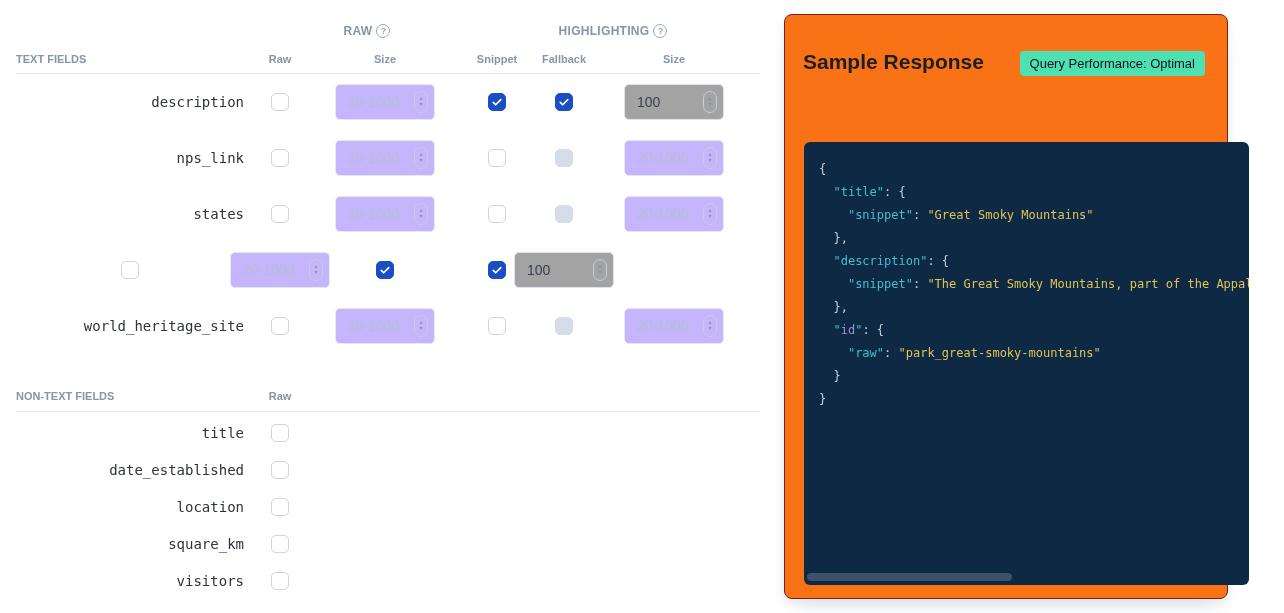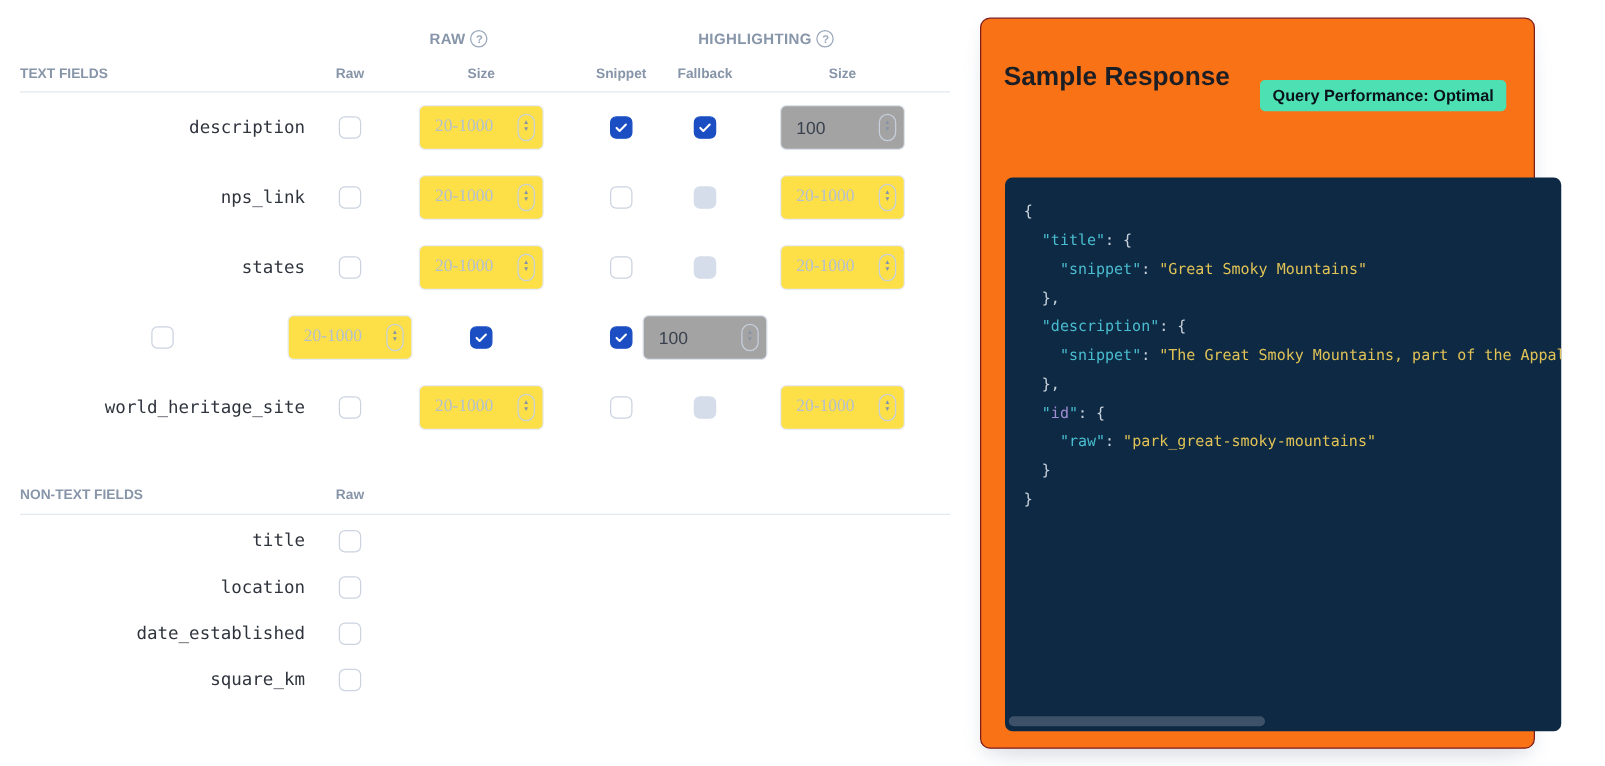--- a/index.html
+++ b/index.html
@@ -32,37 +32,37 @@
     border:1px solid #ccd4e0; justify-self:center; display:flex; align-items:center; justify-content:center; }
   .checkbox.checked { background:#1a4ec2; border-color:#1a4ec2; }
   .checkbox.disabled { background:#d5ddea; border-color:#d5ddea; }
   .checkbox svg { width:12px; height:12px; }
 
   .num-wrap { position:relative; width:100px; height:36px; justify-self:center; }
   .num-input { width:100%; height:100%; border:1px solid #dde3ec; border-radius:5px;
     background:#a3a3a3; font-size:14px; color:#3a414e; padding:0 26px 0 12px;
     font-family:"Liberation Sans", sans-serif; outline:none; }
   .num-input::placeholder { color:#b4bfd0; }
-  .num-input:disabled { background:#fde047; border-color:#e6eaf2;font-family:Liberation Serif, serif; }
+  .num-input:disabled { background:#c4b5fd; border-color:#e6eaf2; }
   .stepper { position:absolute; right:7px; top:50%; transform:translateY(-50%);
     width:14px; height:22px; border:1px solid #c6cfdc; border-radius:7px;
     display:flex; flex-direction:column; align-items:center; justify-content:center;
     line-height:5px; font-size:6px; color:#8violet594a6; color:#8593a6; }
   .stepper span { height:6px; }
   .nt-header-row { height:18px; margin-top:33px; }
   .nt-divider { margin-top:6px; margin-bottom:2px; }
 
   
   .card { position:absolute; left:784px; top:14px; width:444px; height:585px;
     background:#f97316; border:1px solid #7f1d1d; border-radius:8px;
     box-shadow:0 4px 10px rgba(135,150,170,.12), 0 14px 22px -10px rgba(135,150,170,.28); }
   .card-title { position:absolute; left:18px; top:35px; font-size:21px; font-weight:bold; color:#1b1e24; }
-  .perf-badge { position:absolute; right:22px; top:49px; height:25px; padding:0 10px;
+  .perf-badge { position:absolute; right:22px; top:36px; height:25px; padding:0 10px;
     display:flex; align-items:center; border-radius:4px; background:#4ce0b2;
-    font-size:13px; font-weight:700; color:#0a131c; white-space:nowrap; }
+    font-size:13px; font-weight:400; color:#0a131c; white-space:nowrap; }
   .search-box { position:absolute; left:18px; top:86px; width:399px; height:36px;
     border:1px solid #d6dde8; border-radius:6px; background:#fcfdfe;
     display:flex; align-items:center; padding:0 10px; gap:9px; }
   .search-box svg { flex:0 0 auto; }
   .search-input { border:none; outline:none; background:transparent; flex:1;
     font-size:14.5px; color:#3a414e; font-family:"Liberation Sans", sans-serif; }
   .search-input::placeholder { color:#9ba6b6; }
 
   .code-block { position:absolute; left:19px; top:127px; width:445px; height:443px;
     background:#0d2943; border-radius:6px; padding:16px 0 0 15px; overflow:hidden; }
@@ -194,29 +194,33 @@
     <div class="col-h c">Raw</div>
   </div>
   <div class="divider nt-divider"></div>
 
   <div id="non-text-field-rows">
       <div class="grid-row nt-field-row">
         <div class="field-name">title</div>
         <div class="checkbox"></div>
       </div>
       <div class="grid-row nt-field-row">
+        <div class="field-name">date_established</div>
+        <div class="checkbox"></div>
+      </div>
+      <div class="grid-row nt-field-row">
         <div class="field-name">location</div>
         <div class="checkbox"></div>
       </div>
       <div class="grid-row nt-field-row">
-        <div class="field-name">date_established</div>
-        <div class="checkbox"></div>
-      </div>
-      <div class="grid-row nt-field-row">
         <div class="field-name">square_km</div>
+        <div class="checkbox"></div>
+      </div>
+      <div class="grid-row nt-field-row">
+        <div class="field-name">visitors</div>
         <div class="checkbox"></div>
       </div>
     </div>
 </div>
 
 <div class="card">
   <div class="card-title">Sample Response</div>
   <div class="perf-badge">Query Performance: Optimal</div>
 
 

